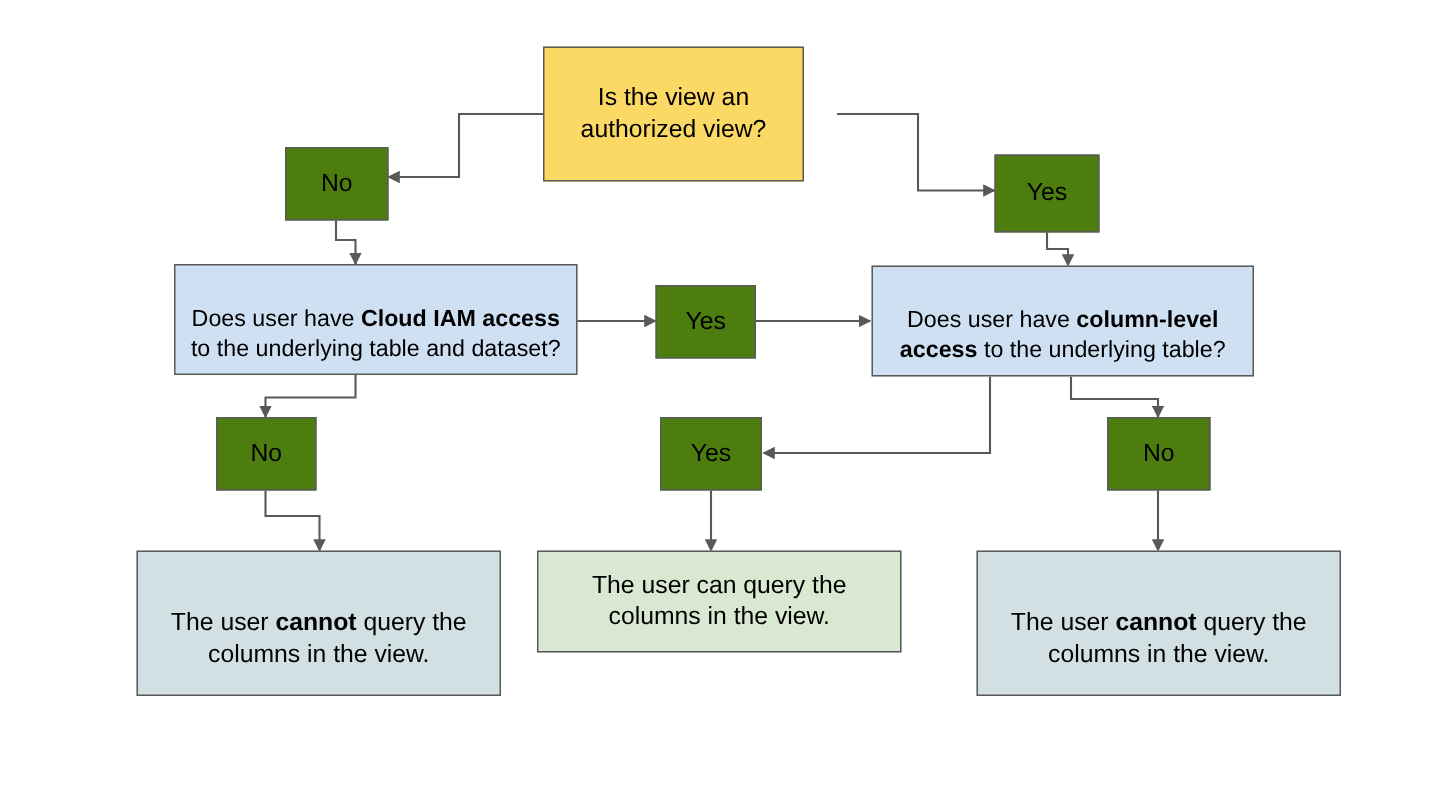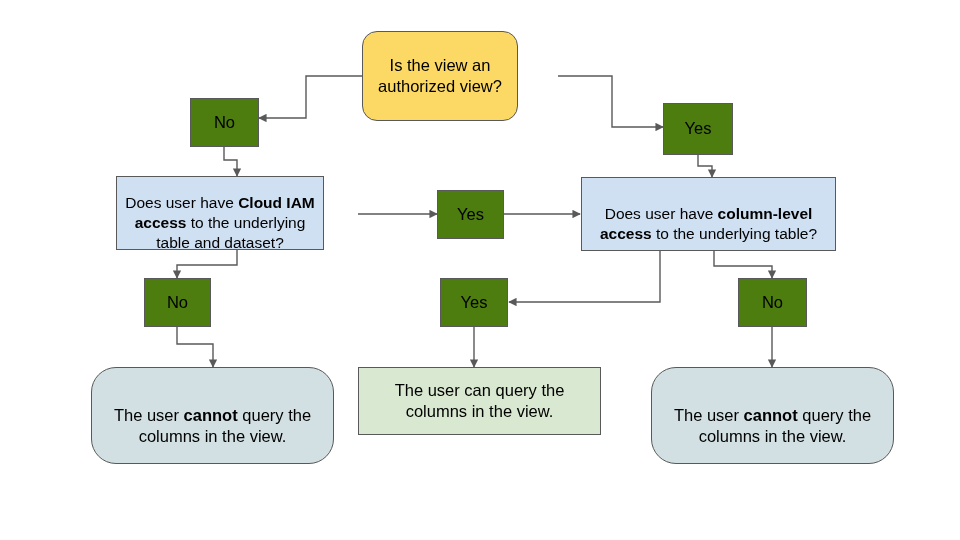--- a/index.html
+++ b/index.html
@@ -51,21 +51,20 @@
     background: #cfe0f3;
     font-size: 15.5px;
   }
   .branch {
     background: #4d7c0f;
     font-size: 16.5px;
   }
   .result-neg {
     background: #d2dfe3;
     font-size: 16.5px;
-    border-radius: 25px;
   }
   .result-pos {
     background: #d9e8d0;
     font-size: 16.5px;
   }
   b { font-weight: bold; }
 </style>
 </head>
 <body>
 
@@ -98,34 +97,34 @@
       <path d="M 660 251 L 660 302 L 509 302"></path>
 
       <path d="M 474 327 L 474 367"></path>
 
       <path d="M 714 251 L 714 266 L 772 266 L 772 278"></path>
 
       <path d="M 772 327 L 772 367"></path>
     </g>
   </svg>
 
-  <div class="node decision-start" style="left:362px; top:31px; width:156px; height:90px;border-radius:15px;">
+  <div class="node decision-start" style="left:362px; top:31px; width:174px; height:90px;">
     <span class="txt">Is the view an
 authorized view?</span>
   </div>
 
   <div class="node branch" style="left:190px; top:98px; width:69px; height:49px;">
     <span class="txt">No</span>
   </div>
 
   <div class="node branch" style="left:663px; top:103px; width:70px; height:52px;">
     <span class="txt">Yes</span>
   </div>
 
-  <div class="node decision" style="left:116px; top:176px; width:208px; height:74px;">
+  <div class="node decision" style="left:116px; top:176px; width:269px; height:74px;">
     <span class="txt">
       <span>Does user have </span><b>Cloud IAM access</b><span> to the underlying table and dataset?</span>
     </span>
   </div>
 
   <div class="node branch" style="left:437px; top:190px; width:67px; height:49px;">
     <span class="txt">Yes</span>
   </div>
 
   <div class="node decision" style="left:581px; top:177px; width:255px; height:74px;justify-content:center;">

